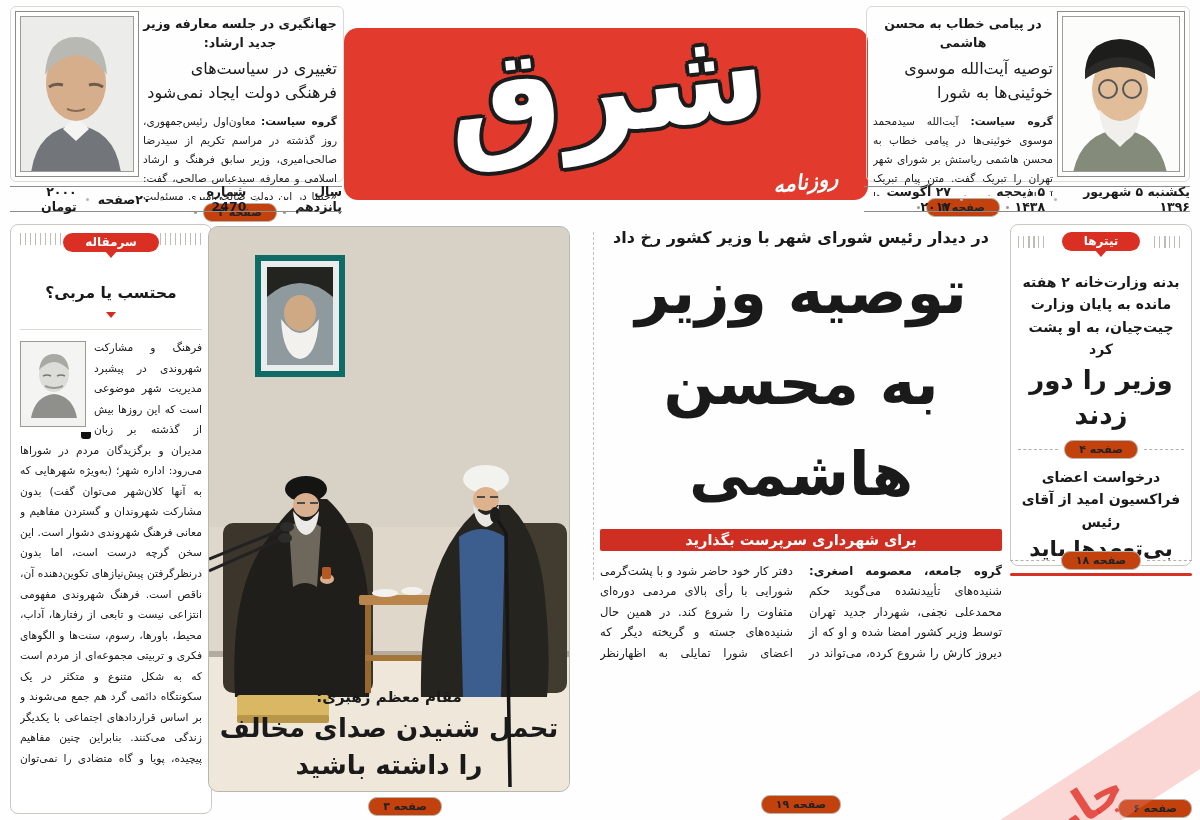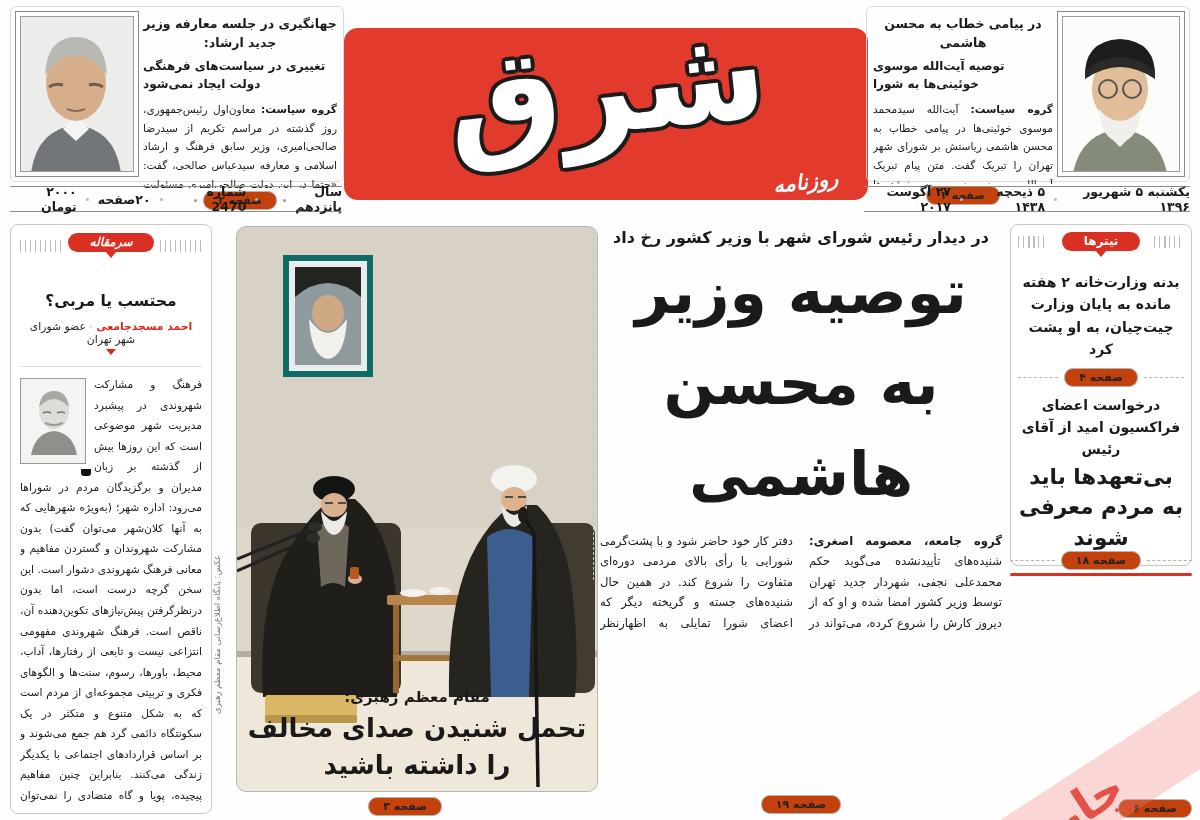--- a/index.html
+++ b/index.html
@@ -18,38 +18,38 @@
   .enddot{width:3px;height:3px;border-radius:50%;background:#9a9a94;flex:0 0 auto;}
   .hatch{width:42px;height:12px;background:repeating-linear-gradient(90deg,#bdbdb7 0 1.5px,transparent 1.5px 5px);}
   .redtab{background:#da2f23;color:#fff;font-weight:bold;font-size:12px;text-align:center;
           border-radius:10px;height:19px;line-height:19px;padding:0 22px;white-space:nowrap;}
   .tabptr{width:0;height:0;border:6px solid transparent;border-top:7px solid #da2f23;margin:-1px auto 0;}
   .frame{background:#fff;border:1px solid #8a8a86;padding:4px;box-sizing:border-box;}
   .frame .inner{border:1px solid #9c9c98;width:100%;height:100%;box-sizing:border-box;overflow:hidden;background:#eee;}
   
   .topblock{border:1px solid #dadad4;border-radius:6px;}
   .th-kicker{font-size:12.5px;font-weight:bold;text-align:center;line-height:1.5;}
-  .th-head{font-size:12px;font-weight:bold;text-align:left;line-height:1.55;}
+  .th-head{font-size:16px;font-weight:normal;text-align:right;line-height:1.55;}
   .th-body{font-size:10.6px;line-height:1.78;text-align:justify;}
   .masthead-box{background:#e23a2c;border-radius:14px;position:relative;}
   .logo-word{
     position:absolute;left:0;right:0;top:-26px;text-align:center;
     font-size:128px;font-weight:bold;color:#fff;transform:rotate(-6deg);
     text-shadow:3px 3px 0 #1c1c1c,-3px -3px 0 #1c1c1c,3px -3px 0 #1c1c1c,-3px 3px 0 #1c1c1c,
                 4px 0 0 #1c1c1c,-4px 0 0 #1c1c1c,0 4px 0 #1c1c1c,0 -4px 0 #1c1c1c;
     line-height:1.35;pointer-events:none;
   }
   .np-label{position:absolute;right:30px;bottom:6px;color:#fff;font-size:21px;font-weight:bold;
             font-style:italic;transform:rotate(-7deg);}
   .folio{border-top:1px solid #8c8c88;border-bottom:1px solid #8c8c88;display:flex;align-items:center;
          justify-content:center;gap:9px;font-size:12.5px;font-weight:bold;box-sizing:border-box;}
   .folio .enddot{background:#b7b7b1;}
   
   .edbox{border:1px solid #c9c9c3;border-radius:8px;box-sizing:border-box;padding:8px 9px;overflow:hidden;background:#fff;}
-  .ed-title{font-size:15.5px;font-weight:bold;text-align:center;margin:28px 0 10px;}
+  .ed-title{font-size:15.5px;font-weight:bold;text-align:center;margin:20px 0 10px;}
   .ed-byline{font-size:10.8px;text-align:center;}
   .ed-byline .auth{color:#d8291d;font-weight:bold;}
   .ed-byline .role{color:#222;}
   .redptr{width:0;height:0;border:5px solid transparent;border-top:6px solid #d8291d;margin:3px auto 6px;}
   .ed-rule{border-top:1px solid #dcdcd6;margin:4px 0 8px;}
   .ed-body{font-size:10.7px;line-height:1.92;text-align:justify;}
   .ed-photo{float:left;width:66px;margin:3px 8px 2px 0;}
   .ed-photo .ph{border:1px solid #9a9a96;background:#f2f2f0;}
   .ed-bracket{width:46px;height:5px;background:#111;margin:2px auto 0;border-radius:2px;position:relative;}
   .ed-bracket:after{content:"";position:absolute;left:50%;top:5px;width:10px;height:7px;margin-left:-5px;background:#111;border-radius:0 0 3px 3px;}
@@ -160,32 +160,27 @@
 
   <div class="abs folio" style="right:10px;top:186px;width:326px;height:26px;">
     <span>یکشنبه ۵ شهریور ۱۳۹۶</span>
       <span class="enddot"></span>
     <span>۵ ذیحجه ۱۴۳۸</span>
       <span class="enddot"></span>
     <span>۲۷ آگوست ۲۰۱۷</span>
   </div>
 
   <div class="abs edbox" style="left:10px;top:224px;width:202px;height:590px;">
-    <div style="display:flex;align-items:flex-end;justify-content:space-between;font-style:italic;">
+    <div style="display:flex;align-items:flex-start;justify-content:space-between;">
       <span class="hatch"></span>
       <span class="redtab">سرمقاله</span>
       <span class="hatch"></span>
     </div>
     <div class="tabptr"></div>
     <div class="ed-title">محتسب یا مربی؟</div>
-    <div class="ed-byline">
-      <span class="auth">احمد مسجدجامعی</span>
-      <span style="color:#999;"> · </span>
-      <span class="role">عضو شورای شهر تهران</span>
-    </div>
     <div class="redptr"></div>
     <div class="ed-rule"></div>
     <div class="ed-body" style="height:430px;overflow:hidden;">
       <span class="ed-photo">
         <span class="ph" style="display:block;">
           <svg width="62" height="76" viewBox="0 0 62 76">
             <rect width="62" height="76" fill="#f4f4f2"></rect>
             <path d="M8 76 Q12 54 31 52 Q50 54 54 76 Z" fill="#8f8f8b"></path>
             <ellipse cx="31" cy="32" rx="15" ry="18" fill="#dcdcd8"></ellipse>
             <path d="M16 28 Q18 12 31 12 Q44 12 46 28 Q38 20 31 20 Q24 20 16 28 Z" fill="#a9a9a4"></path>
@@ -194,21 +189,21 @@
           </svg>
         </span>
         <span class="ed-bracket"></span>
       </span>
       <span>فرهنگ و مشارکت شهروندی در پیشبرد مدیریت شهر موضوعی است که این روزها بیش از گذشته بر زبان مدیران و برگزیدگان مردم در شوراها می‌رود: اداره شهر؛ (به‌ویژه شهرهایی که به آنها کلان‌شهر می‌توان گفت) بدون مشارکت شهروندان و گستردن مفاهیم و معانی فرهنگ شهروندی دشوار است. این سخن گرچه درست است، اما بدون درنظرگرفتن پیش‌نیازهای تکوین‌دهنده آن، ناقص است. فرهنگ شهروندی مفهومی انتزاعی نیست و تابعی از رفتارها، آداب، محیط، باورها، رسوم، سنت‌ها و الگوهای فکری و تربیتی مجموعه‌ای از مردم است که به شکل متنوع و متکثر در یک سکونتگاه دائمی گرد هم جمع می‌شوند و بر اساس قراردادهای اجتماعی با یکدیگر زندگی می‌کنند. بنابراین چنین مفاهیم پیچیده، پویا و گاه متضادی را نمی‌توان گزاره و مقوله‌ای ثابت و مشخص دانست و انتظار داشت جمعیتی پرشمار واکنشی یکسان در برابر آنها داشته باشد. «فرهنگ و مشارکت شهروندی» سهل و ممتنع است و باید چگونگی بروز و ظهور آن در اداره شهرها، شناخته شود؛ شناختی که حاصل فهم فرایندهای اجتماعی گوناگون است. بر این مبنا شاید بتوان گفت «فرهنگ شهروندی» امری معرفتی است که باید برای فهم آن تلاش کرد. در این مسیر شهروندان و سیاست‌گذاران نقشی اساسی دارند تا در گفت‌وگویی پیوسته با یکدیگر به آن‌سو گام بردارند و زمینه پذیرش آن را فراهم آورند. توفیق در هر امری به ممارست نیاز دارد؛ چه این امر معرفتی و شناختی باشد و چه اجرائی و عملیاتی. به بیان دیگر موضوع فرهنگ شهروندی پس از شناخت، نیازمند تمرین برای اجرائی‌شدن</span>
     </div>
   </div>
 
   <div class="abs credit-v" style="left:212px;top:555px;height:220px;">عکس: پایگاه اطلاع‌رسانی مقام معظم رهبری</div>
 
-  <div class="abs photobox" style="left:236px;top:226px;width:362px;height:566px;">
+  <div class="abs photobox" style="left:208px;top:226px;width:362px;height:566px;">
     <svg width="360" height="564" viewBox="0 0 360 564">
       <rect width="360" height="564" fill="#d8d1c5"></rect>
       <rect y="300" width="360" height="130" fill="#ded7ca"></rect>
       <rect y="424" width="360" height="6" fill="#b4ac9e"></rect>
       <rect y="430" width="360" height="134" fill="#efe8da"></rect>
 
       <rect x="46" y="28" width="90" height="122" fill="#0f6b66"></rect>
       <rect x="52" y="34" width="78" height="110" fill="#e8ecec"></rect>
       <rect x="58" y="40" width="66" height="98" fill="#8f9a9e"></rect>
       <path d="M58 40 h66 v30 q-16 -14 -33 -14 q-17 0 -33 14 Z" fill="#23241f"></path>
@@ -263,38 +258,40 @@
   </div>
   <div class="abs" style="left:224px;top:795px;width:362px;text-align:center;">
     <span class="pill">صفحه ۳</span>
   </div>
 
   <div class="abs vsep" style="left:593px;top:232px;height:348px;"></div>
 
   <div class="abs" style="left:600px;top:228px;width:402px;">
     <div class="main-kicker">در دیدار رئیس شورای شهر با وزیر کشور رخ داد</div>
     <div class="main-head">توصیه وزیر به محسن هاشمی</div>
+    <div class="main-sub" style="margin-top:8px;">برای شهرداری سرپرست بگذارید</div>
     <div class="main-art" style="margin-top:10px;height:104px;">
       <b>گروه جامعه، معصومه اصغری:</b><span> شنیده‌های تأییدنشده می‌گوید حکم محمدعلی نجفی، شهردار جدید تهران توسط وزیر کشور امضا شده و او که از دیروز کارش را شروع کرده، می‌تواند در دفتر کار خود حاضر شود و با پشت‌گرمی شورایی با رأی بالای مردمی دوره‌ای متفاوت را شروع کند. در همین حال شنیده‌های جسته و گریخته دیگر که اعضای شورا تمایلی به اظهارنظر رسمی درباره آن ندارند، حکایت از چیز دیگری دارد. حکایتی که می‌گوید تأیید حکم شهردارشدن نجفی با موانعی مواجه است. هرچند اعضای شورا همه تلاششان را کردند که برای شهرداری تهران سرپرست انتخاب نکنند تا شهردار منتخب در کمترین زمان ممکن سکان مدیریت شهر را به دست بگیرد. </span>
     </div>
   </div>
 
   <div class="abs" style="left:600px;top:793px;width:402px;text-align:center;">
     <span class="pill">صفحه ۱۹</span>
   </div>
 
   <div class="abs sbbox" style="left:1010px;top:224px;width:182px;height:342px;">
     <div style="display:flex;align-items:center;justify-content:space-between;">
       <span class="hatch" style="width:30px;"></span>
       <span class="redtab">تیترها</span>
       <span class="hatch" style="width:30px;"></span>
     </div>
     <div class="tabptr"></div>
 
     <div class="sb-k" style="margin-top:8px;">بدنه وزارت‌خانه ۲ هفته مانده به پایان وزارت چیت‌چیان، به او پشت کرد</div>
+    <div class="sb-h1" style="margin-top:2px;">وزیر را دور زدند</div>
     <div class="pillrow" style="margin-top:7px;">
       <span class="dash"></span>
       <span class="pill">صفحه ۴</span>
       <span class="dash"></span>
     </div>
 
     <div class="sb-k" style="margin-top:7px;">درخواست اعضای فراکسیون امید از آقای رئیس</div>
     <div class="sb-h2" style="margin-top:1px;">بی‌تعهدها باید به مردم معرفی شوند</div>
     <div class="pillrow" style="margin-top:6px;">
 

